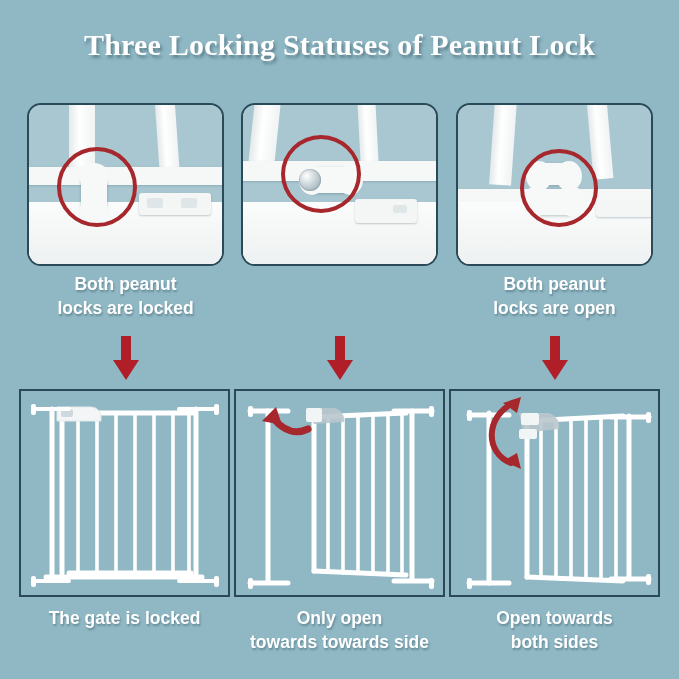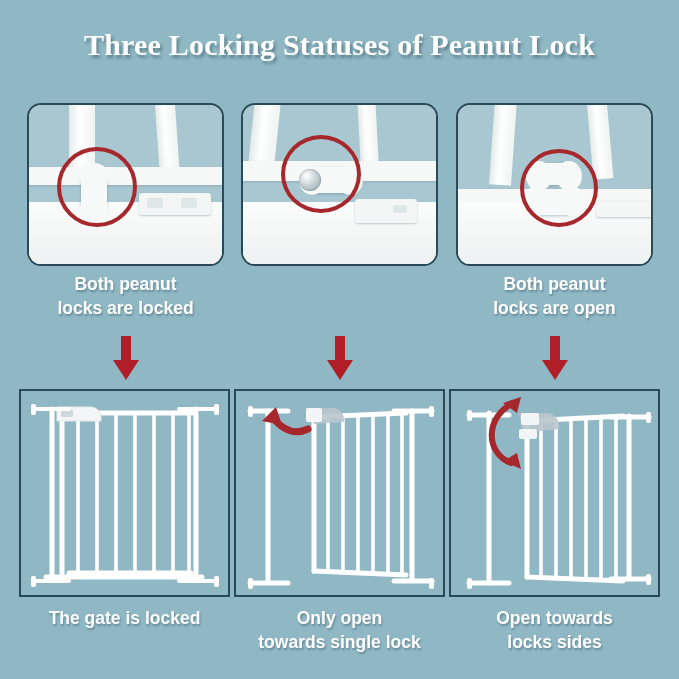--- a/index.html
+++ b/index.html
@@ -420,18 +420,18 @@
         <path d="M62 12 C 34 26, 34 62, 60 72" stroke="#a6272c" stroke-width="6" fill="none" stroke-linecap="round"></path>
         <polygon points="70,6 52,12 66,22" fill="#a6272c"></polygon>
         <polygon points="70,78 52,70 66,62" fill="#a6272c"></polygon>
       </svg>
     </div>
   </div>
 
   <div class="cap-row-b">
     <div class="cap b0">The gate is locked</div>
     <div class="cap b1">Only open
-towards single lock</div>
+towards towards side</div>
     <div class="cap b2">Open towards
-locks sides</div>
+both sides</div>
   </div>
 
 </div>
 
 </body></html>

